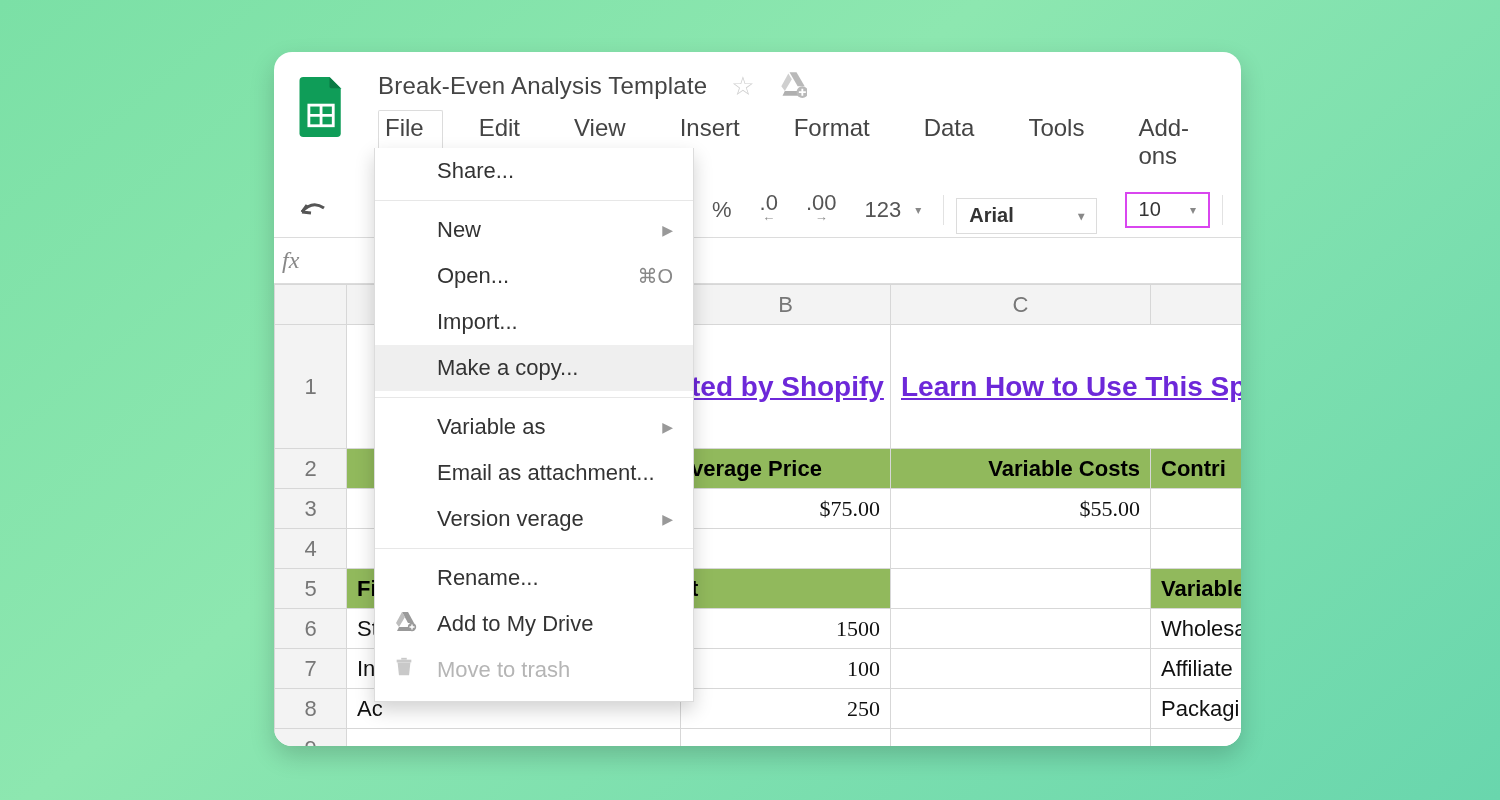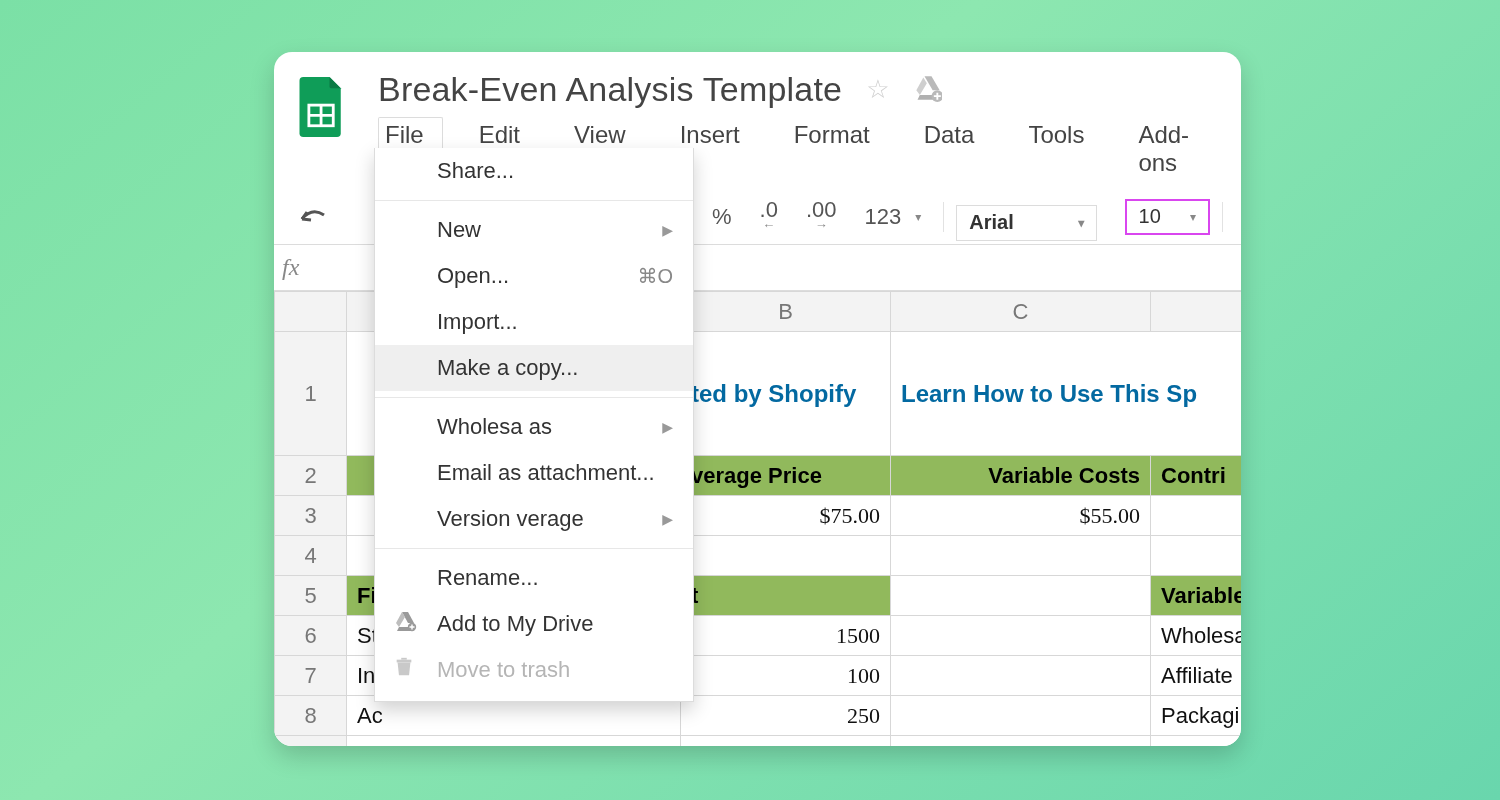--- a/index.html
+++ b/index.html
@@ -19,21 +19,21 @@
     border-radius: 18px;
     box-shadow: 0 10px 24px rgba(0,0,0,0.18);
     overflow: hidden;
   }
 
   
   .titlebar { display:flex; align-items:flex-start; padding: 18px 16px 0 20px; }
   .logo { width: 56px; height: 74px; flex: 0 0 auto; display:flex; align-items:center; justify-content:center; }
   .title-stack { margin-left: 28px; flex: 1 1 auto; }
   .doc-row { display:flex; align-items:center; gap: 24px; }
-  .doc-title { font-size: 34px; color:#444; letter-spacing:0.2px; }
+  .doc-title { font-size: 24px; color:#444; letter-spacing:0.2px; }
   .star { color:#cfcfcf; font-size:26px; }
   .drive-add { color:#b9b9b9; width:28px; height:28px; }
 
   .menubar { display:flex; gap: 18px; margin-top: 8px; font-size: 24px; color:#444; }
   .menubar .m { padding: 4px 18px 12px 18px; cursor:default; }
   .menubar .m:first-child { padding-left: 6px; }
   .menubar .m.active { border:1px solid #dcdcdc; border-bottom:none; background:#fff; border-radius:2px 2px 0 0; padding-top:3px; padding-bottom:11px; }
   .menubar .changes { color:#6d6d6d; text-decoration: underline; margin-left: 18px; padding-top:4px; }
 
   
@@ -57,21 +57,21 @@
   .colhead th { background:#f3f3f3; color:#777; font-weight:normal; height:40px; text-align:center; }
   .rowhead { background:#f3f3f3; color:#777; text-align:center; width:72px; font-weight:normal; }
   col.rh { width:72px; }
   col.cA { width:334px; }
   col.cB { width:210px; }
   col.cC { width:260px; }
   col.cD { width:260px; }
 
   td { padding: 0 10px; height:40px; background:#fff; color:#111; white-space:nowrap; overflow:hidden; }
   tr.r1 td { height:124px; }
-  tr.r1 td.link { color:#0369a1; font-size:24px; font-weight:700; }
+  tr.r1 td.link { color:#6d28d9; font-size:28px; font-weight:700; text-decoration:underline; }
   .hdrcell { background:#91b95c !important; color:#000; font-weight:700; }
   .hdrcell-empty { background:#91b95c !important; }
   td.num { text-align:right;font-family:Liberation Serif, serif; }
 
   
   .dropdown {
     position:absolute; left:100px; top:96px; width:320px;
     background:#fff; border:1px solid #dcdcdc; border-top:none;
     box-shadow: 0 8px 18px rgba(0,0,0,0.18);
     padding-bottom:8px;
@@ -273,21 +273,21 @@
         <span class="shortcut">⌘O</span>
       </div>
     <div class="dd-item">
         <span class="lab">Import...</span>
       </div>
     <div class="dd-item hovered">
         <span class="lab">Make a copy...</span>
       </div>
     <hr>
     <div class="dd-item">
-        <span class="lab">Wholesa as</span>
+        <span class="lab">Variable as</span>
         <span class="sub-caret">▶</span>
       </div>
     <div class="dd-item">
         <span class="lab">Email as attachment...</span>
       </div>
     <div class="dd-item">
         <span class="lab">Version verage</span>
         <span class="sub-caret">▶</span>
       </div>
     <hr>

